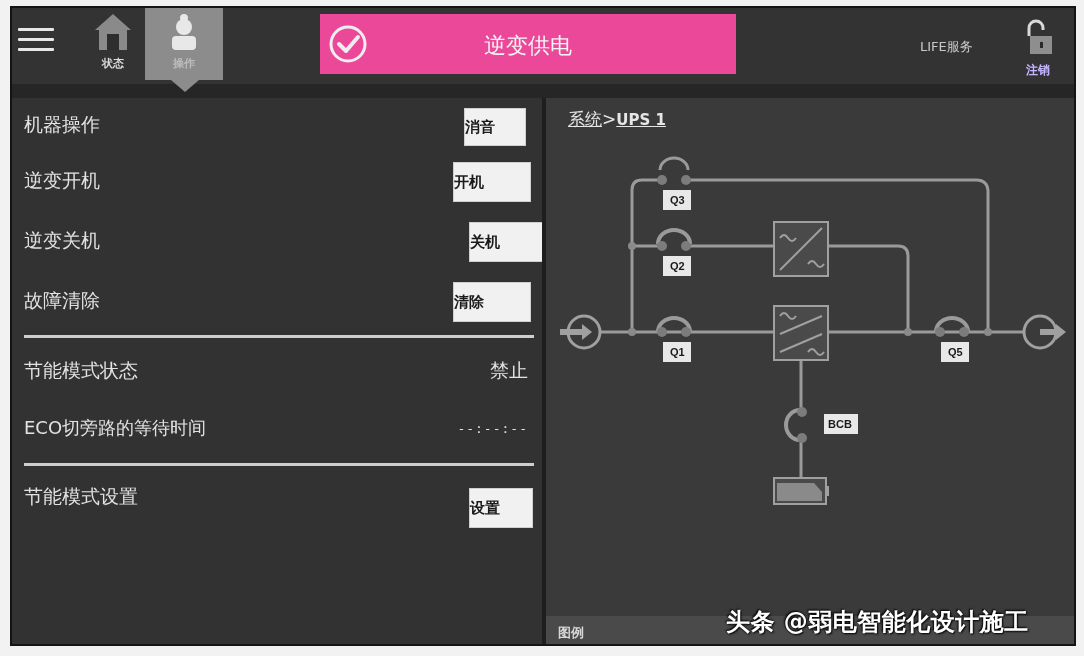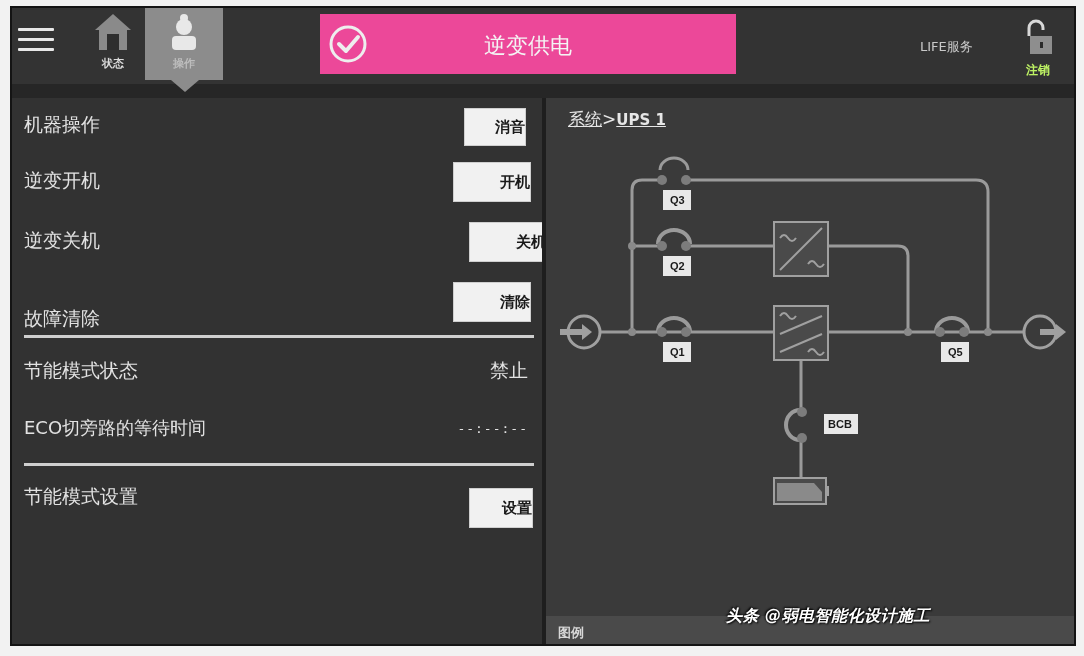--- a/index.html
+++ b/index.html
@@ -45,36 +45,36 @@
   }
   .status-banner .title {
     position:absolute; left:0; right:0; top:17px; text-align:center; color:#f4f4f4; font-size:22px;
   }
   .life-service {
     position:absolute; left:908px; top:30px; color:#c9c9c9; font-size:13px;
   }
   .logout {
     position:absolute; left:1002px; top:6px; width:48px; height:66px; text-align:center; cursor:pointer;
   }
-  .logout .lbl { position:absolute; left:0; width:100%; top:48px; font-size:12px; font-weight:bold; color:#bef264; }
+  .logout .lbl { position:absolute; left:0; width:100%; top:48px; font-size:12px; font-weight:bold; color:#c4b5fd; }
 
   
   .left-panel {
     position:absolute; left:0; top:90px; width:530px; height:546px; background:#323232;
   }
   .panel-divider {
     position:absolute; left:530px; top:90px; width:4px; height:546px; background:#1e1e1e;
   }
   .row-label {
     position:absolute; left:12px; color:#e2e2e2; font-size:19px;
   }
   .row-label.small { font-size:18px; }
   .btn {
     position:absolute; background:#f1f1f1; color:#1a1a1a; font-size:15px; font-weight:bold;
-    text-align:right; border:1px solid #cfcfcf; box-sizing:border-box; cursor:pointer;padding-left:18px;
+    text-align:left; border:1px solid #cfcfcf; box-sizing:border-box; cursor:pointer;
   }
   .row-value {
     position:absolute; right:14px; color:#e2e2e2; font-size:19px; text-align:right;
   }
   .row-value.dashes { font-size:13px; letter-spacing:1px; font-family:"DejaVu Sans Mono", monospace; }
   .hr {
     position:absolute; left:12px; width:510px; height:3px; background:#cfcfcf;
   }
 
   
@@ -88,23 +88,23 @@
   .breadcrumb .sep { color:#e6e6e6; }
   .breadcrumb .ups { font-weight:bold; font-size:15px; }
   .diagram { position:absolute; left:0; top:0; width:528px; height:546px; }
   .legend-bar {
     position:absolute; left:0; bottom:0; width:100%; height:28px; background:#4a4a4a;
   }
   .legend-bar .lbl {
     position:absolute; left:12px; top:8px; color:#d8d8d8; font-size:13px; font-weight:bold; cursor:pointer;
   }
   .watermark {
-    position:absolute; left:726px; top:606px; color:#ffffff; font-size:16px;
+    position:absolute; left:726px; top:606px; color:#ffffff; font-size:24px;
     text-shadow: 1px 1px 2px #000, -1px -1px 2px #000;
-    font-weight:bold; letter-spacing:0.5px;font-style:italic;
+    font-weight:bold; letter-spacing:0.5px;
   }
 </style>
 </head>
 <body>
 
 <div class="screen">
 
   <div class="header">
     <div class="menu-btn">
       <span></span>
@@ -154,21 +154,21 @@
   <div class="left-panel">
     <div class="row-label" style="top:14px;">机器操作</div>
     <div class="btn" style="left:452px; top:10px; width:62px; height:38px; line-height:36px;">消音</div>
 
     <div class="row-label" style="top:70px;">逆变开机</div>
     <div class="btn" style="left:441px; top:64px; width:78px; height:40px; line-height:38px;">开机</div>
 
     <div class="row-label" style="top:130px;">逆变关机</div>
     <div class="btn" style="left:441px; top:124px; width:78px; height:40px; line-height:38px;margin-left:16px;">关机</div>
 
-    <div class="row-label" style="top:190px;margin-top:18px;">故障清除</div>
+    <div class="row-label" style="top:190px;">故障清除</div>
     <div class="btn" style="left:441px; top:184px; width:78px; height:40px; line-height:38px;">清除</div>
 
     <div class="hr" style="top:237px;"></div>
 
     <div class="row-label" style="top:260px;">节能模式状态</div>
     <div class="row-value" style="top:260px;">禁止</div>
 
     <div class="row-label small" style="top:318px;">ECO切旁路的等待时间</div>
     <div class="row-value dashes" style="top:323px;">--:--:--</div>
 

